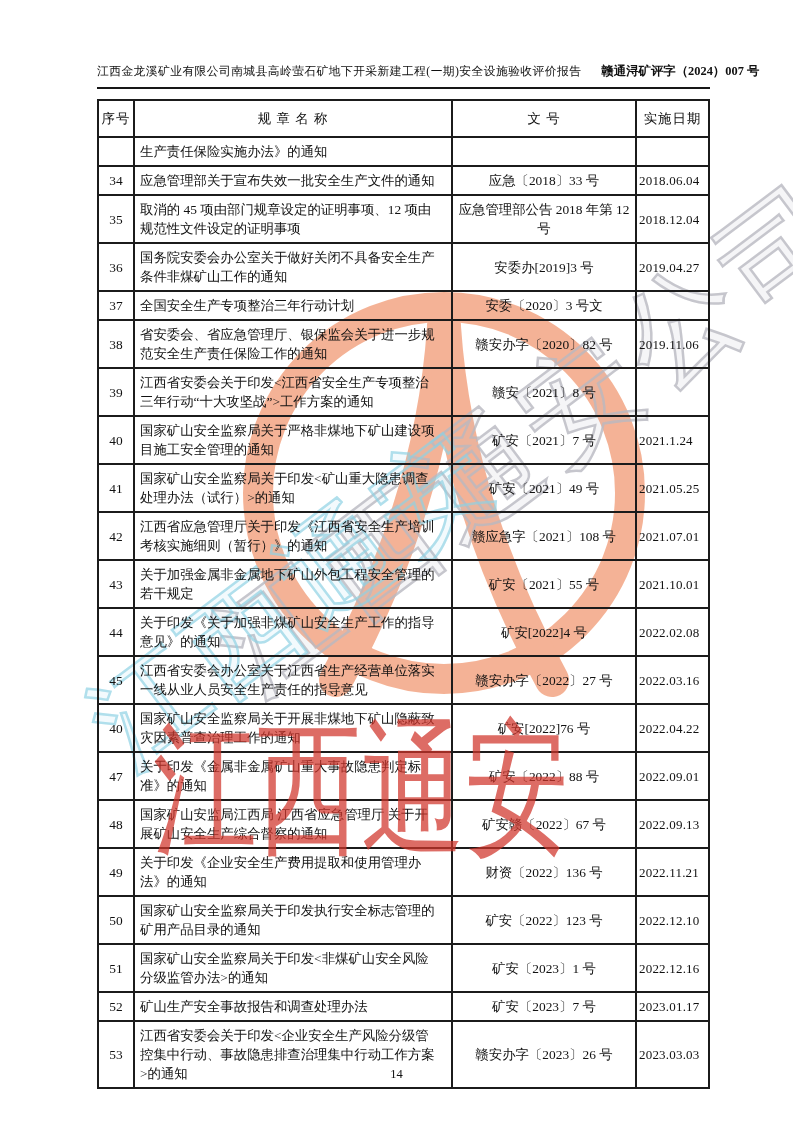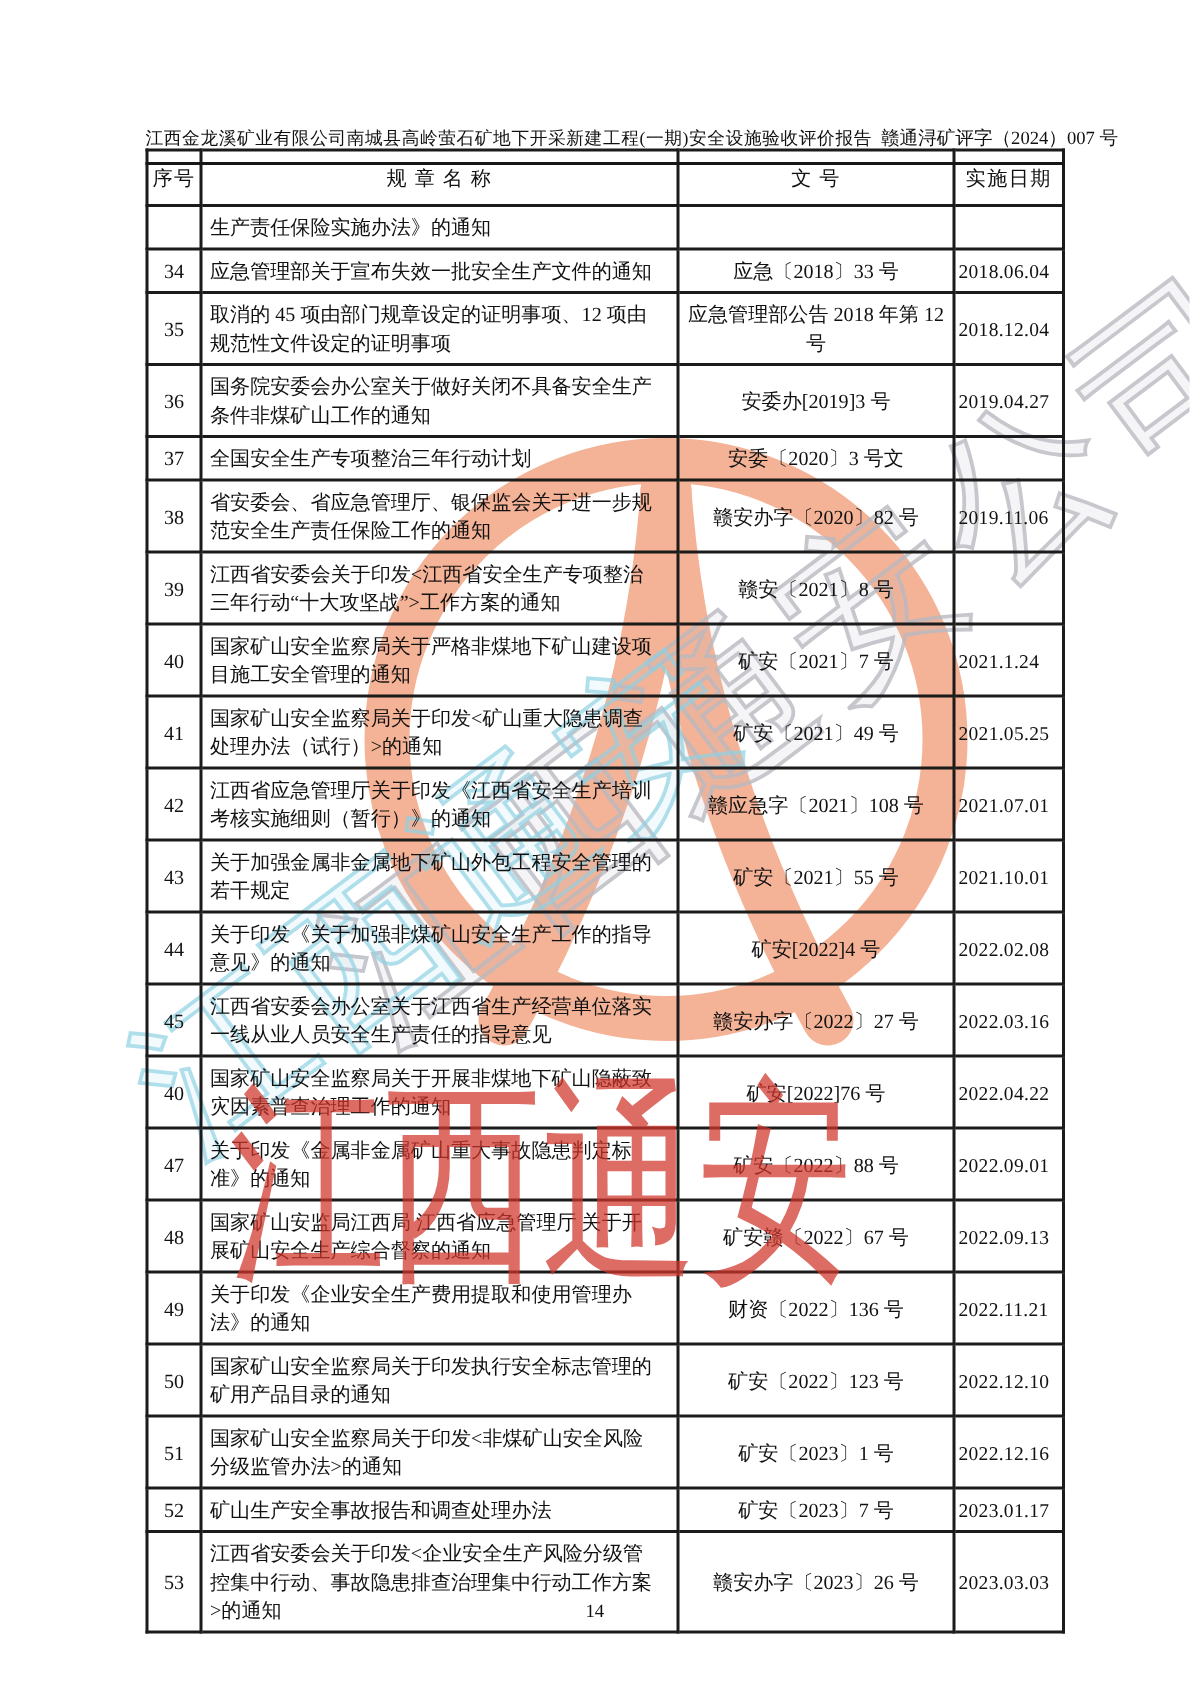--- a/index.html
+++ b/index.html
@@ -11,25 +11,25 @@
     font-family:"Liberation Serif","DejaVu Serif",serif;
     color:#111;
   }
   .page { position:absolute; inset:0; overflow:hidden; }
 
   
   .doc-header {
     position:absolute; left:97px; top:63px; width:613px;
     border-bottom:2px solid #171717;
     padding-bottom:7px;
-    display:flex; justify-content:space-between; align-items:baseline; gap:6px;
+    display:flex; justify-content:space-between; align-items:baseline; gap:20px;
     z-index:3;
   }
   .doc-header .left  { font-size:11.8px; letter-spacing:.4px; white-space:nowrap; }
-  .doc-header .right { font-size:12.4px; font-weight:normal; white-space:nowrap;margin-top:21px; }
+  .doc-header .right { font-size:12.4px; font-weight:bold; white-space:nowrap; }
 
   
   table.reg-table {
     position:absolute; left:97px; top:99px; width:611px;
     border-collapse:collapse; table-layout:fixed;
     z-index:2; background:transparent;
   }
   .reg-table th, .reg-table td {
     border:2px solid #1b1b1b;
     font-size:13.4px;

